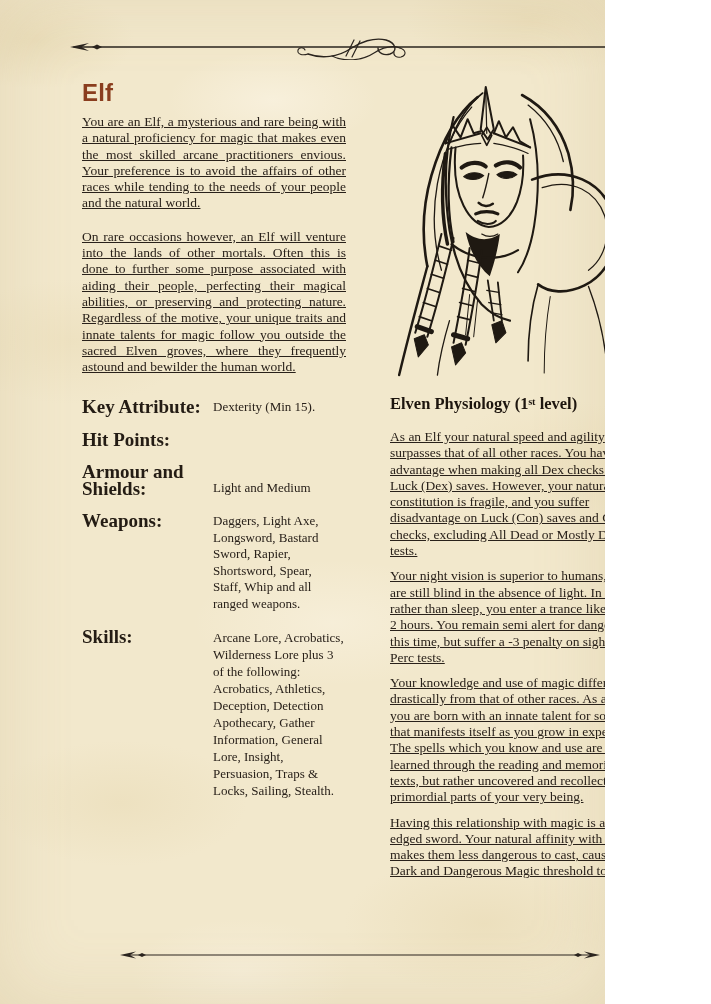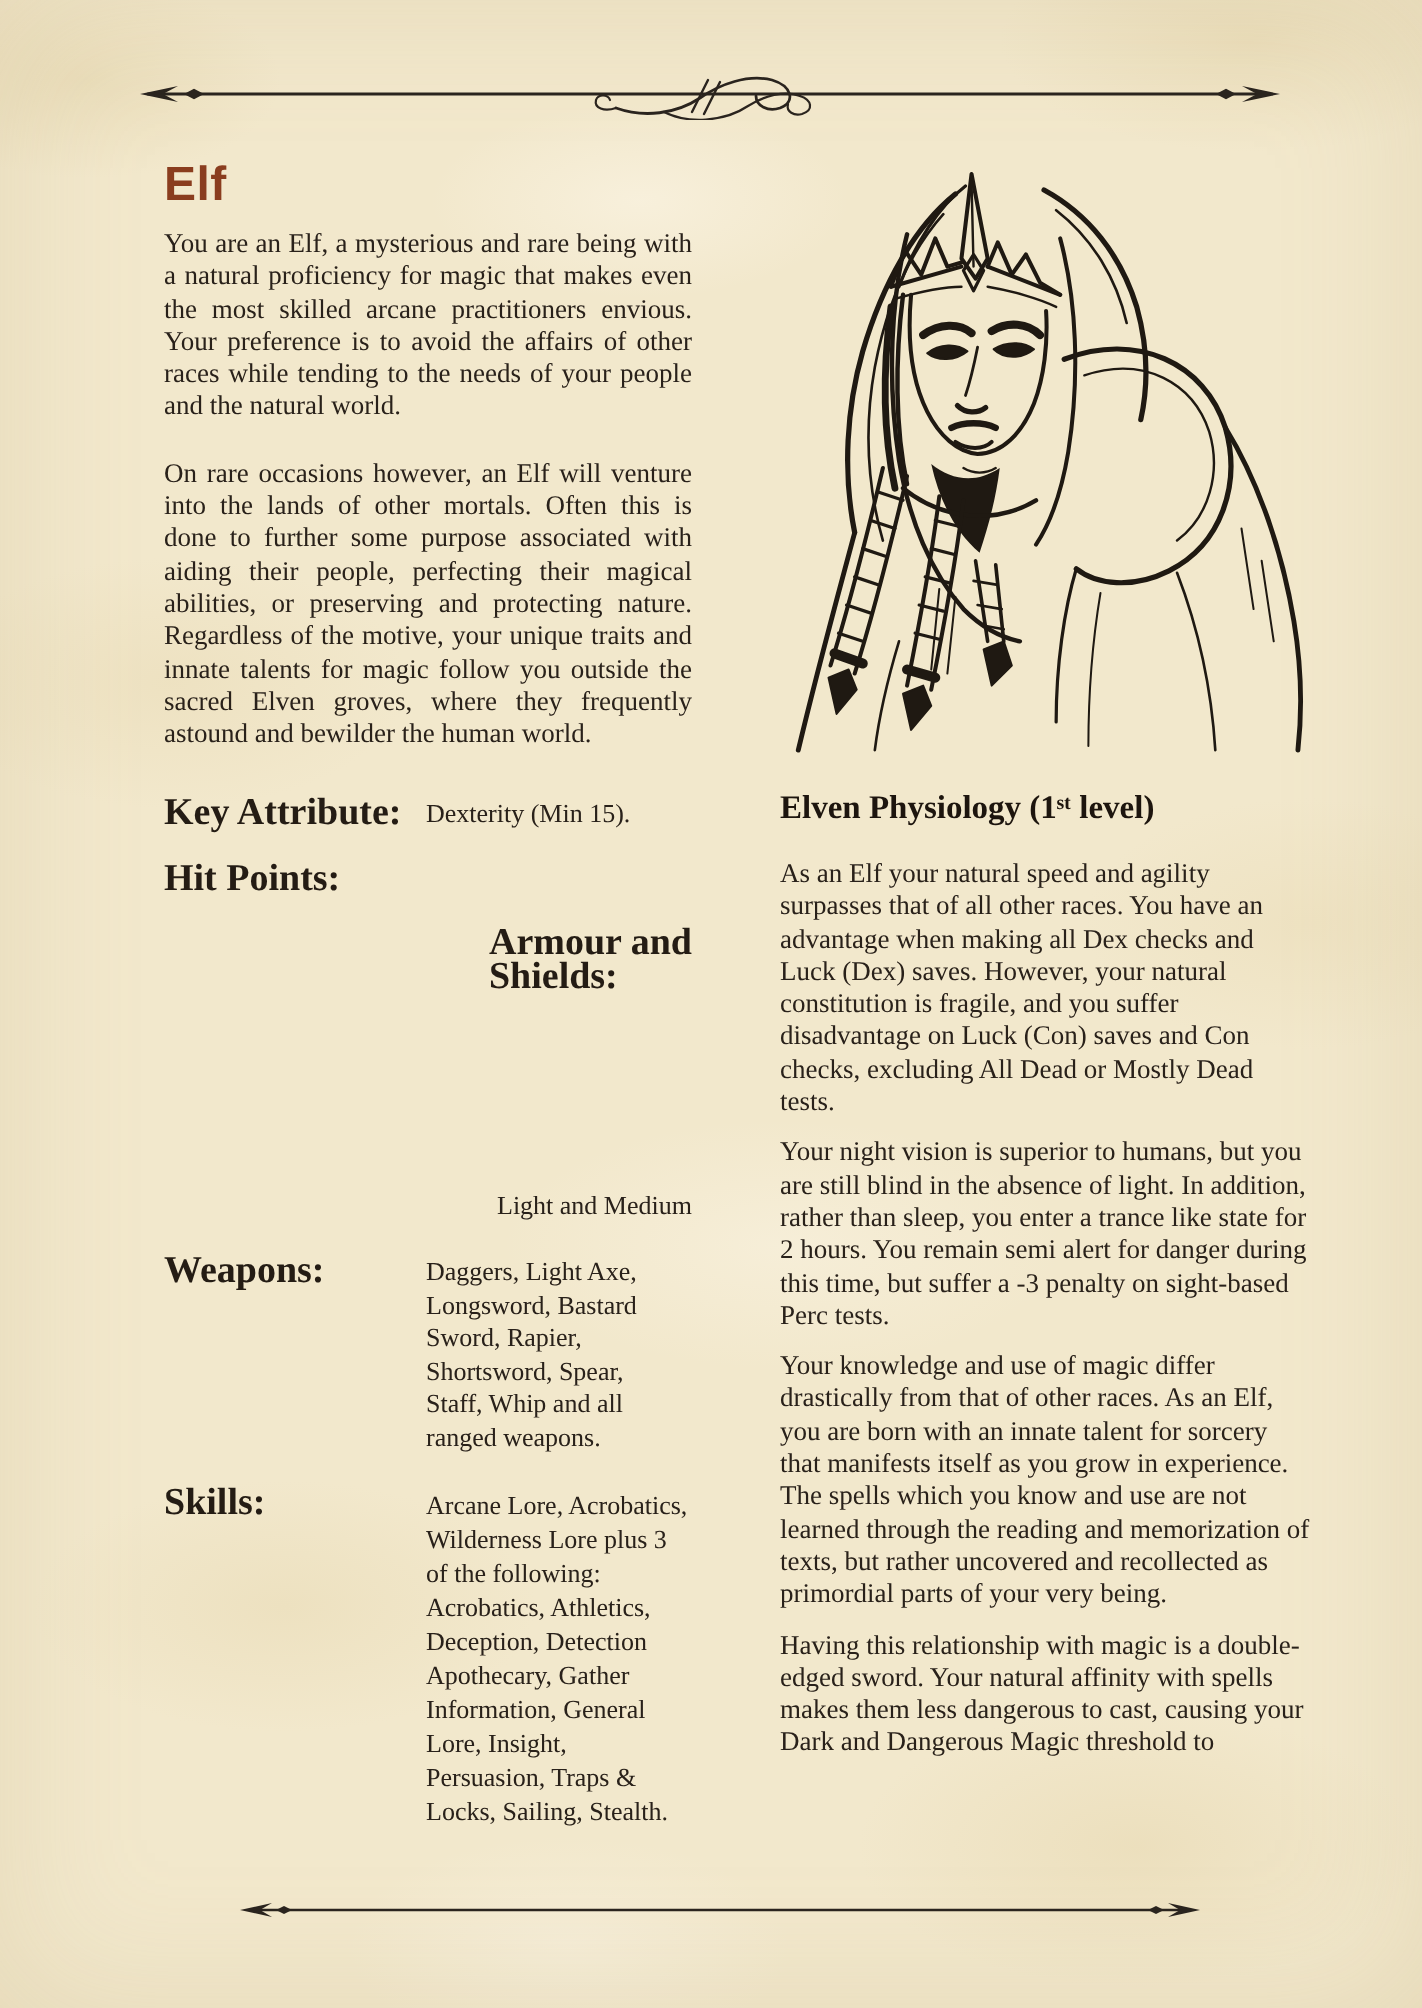--- a/index.html
+++ b/index.html
@@ -1,18 +1,18 @@
 <!DOCTYPE html>
 <html><head>
 <meta charset="utf-8">
 <style>
   html,body{margin:0;padding:0;}
   .page{
     position:relative;
-    width:711px;height:1004px;
+    width:605px;height:1004px;
     background-color:#f2e8cc;
     background-image:
       radial-gradient(ellipse 140px 70px at 6% 4%,  rgba(231,217,179,.65), rgba(231,217,179,0) 70%),
       radial-gradient(ellipse 180px 80px at 88% 2%, rgba(229,214,174,.55), rgba(229,214,174,0) 70%),
       radial-gradient(ellipse 150px 70px at 45% 10%, rgba(250,243,226,.7), rgba(250,243,226,0) 70%),
       radial-gradient(ellipse 170px 90px at 12% 34%, rgba(233,219,182,.5), rgba(233,219,182,0) 70%),
       radial-gradient(ellipse 160px 90px at 92% 46%, rgba(234,220,183,.5), rgba(234,220,183,0) 70%),
       radial-gradient(ellipse 200px 90px at 55% 62%, rgba(249,242,224,.6), rgba(249,242,224,0) 70%),
       radial-gradient(ellipse 180px 90px at 20% 80%, rgba(232,218,180,.5), rgba(232,218,180,0) 70%),
       radial-gradient(ellipse 200px 100px at 80% 92%, rgba(231,216,177,.55), rgba(231,216,177,0) 70%),
@@ -29,26 +29,26 @@
 
   .col-left{position:absolute;left:82px;top:80px;width:264px;}
   .col-right{position:absolute;left:390px;top:394px;width:266px;}
 
   h1.title{
     margin:0 0 8px 0;
     font-family:"Liberation Sans","DejaVu Sans",sans-serif;
     font-weight:700;font-size:24px;line-height:26px;
     color:#8a3d1e;letter-spacing:.2px;
   }
-  p.body{font-size:13.5px;line-height:16.3px;margin:0;}
+  p.body{font-size:13.5px;line-height:16.3px;margin:0;text-decoration:underline;}
   .col-left p.justify{text-align:justify;}
   .col-left p.p1{margin-bottom:17px;}
   .stats{margin-top:24px;}
   .stat-row{display:flex;margin-bottom:16px;}
-  .stat-row.bottom-align{align-items:flex-end;flex-direction:column;}
+  .stat-row.bottom-align{align-items:flex-end;}
   .stat-label{
     flex:0 0 131px;font-weight:700;font-size:19px;line-height:16.3px;
     white-space:pre-line;color:#241c14;
   }
   .stat-value{flex:1;font-size:13px;line-height:16.6px;white-space:pre-line;}
   .stat-row.skills .stat-value{line-height:17px;}
 
   h2.section{
     margin:0 0 15px 0;font-weight:700;font-size:16.5px;line-height:20px;
     color:#1d150e;

